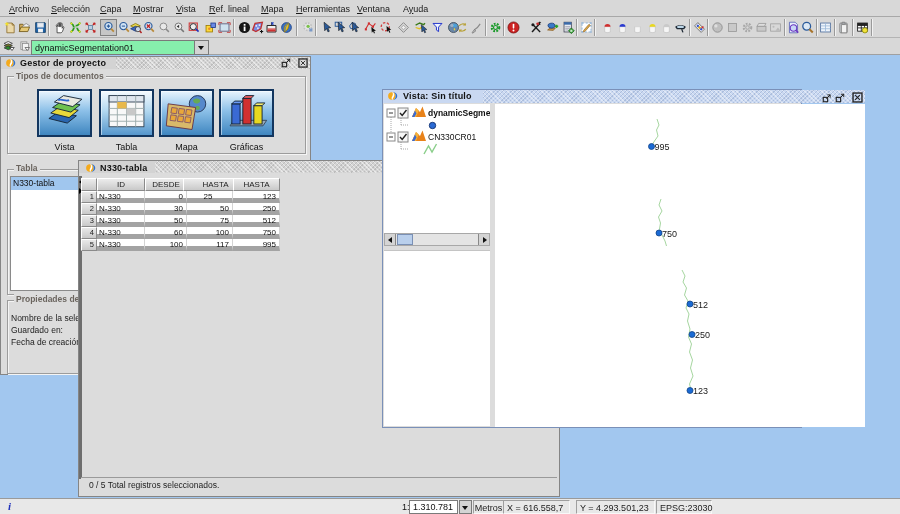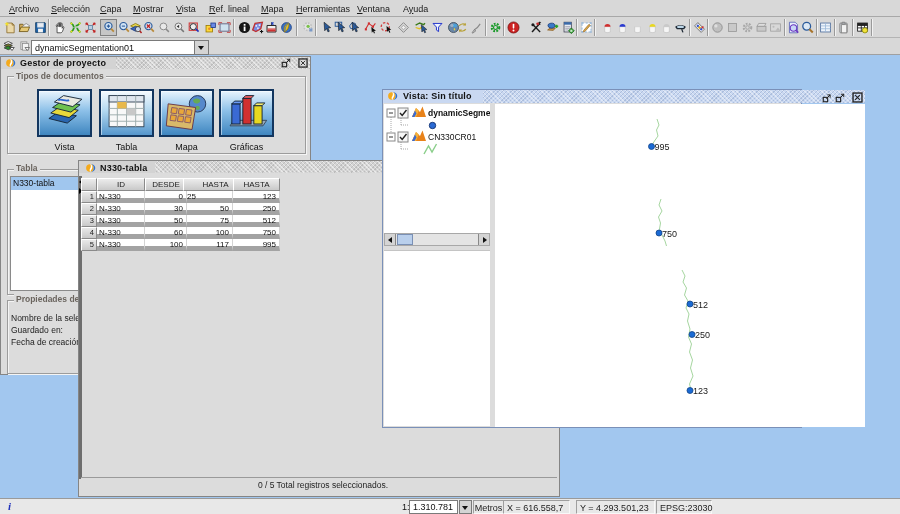--- a/index.html
+++ b/index.html
@@ -320,21 +320,21 @@
       <path d="M1.5 4.5L7 2l5.5 2.5L7 7z" fill="#f4f4f4" stroke="#333"></path>
       <path d="M1.5 7.5L7 5l5.5 2.5L7 10z" fill="#7a7a2a" stroke="#333"></path>
       <path d="M1.5 10.5L7 8l5.5 2.5L7 13z" fill="#2a8a2a" stroke="#333"></path>
       <path d="M9 10h6l-3 4z" fill="#fff" stroke="#333"></path>
     </svg>
 <svg class="abs" style="left:19px;top:2px" width="12" height="12" viewBox="0 0 16 16">
       <rect x="2.5" y="2.5" width="8" height="10" fill="#e4e4e4" stroke="#888"></rect>
       <rect x="4.5" y="4.5" width="8" height="9" fill="#f4f4f4" stroke="#888"></rect>
       <path d="M8 10h6l-3 4z" fill="#fff" stroke="#555"></path>
     </svg>
-<div class="abs" style="left:31px;top:2px;width:178px;height:15px;border:1px solid #7a7a7a;background:#ffffff">
+<div class="abs" style="left:31px;top:2px;width:178px;height:15px;border:1px solid #7a7a7a;background:#86efac">
       <div class="abs" style="left:3px;top:2px;font-size:9px;color:#111">dynamicSegmentation01</div>
       <div class="abs" style="right:0;top:0;width:14px;height:13px;background:#d4d4d4;border-left:1px solid #7a7a7a">
         <div class="abs" style="left:3px;top:5px;width:0;height:0;border:3.5px solid transparent;border-top:4.5px solid #111"></div>
       </div>
     </div>
 </div>
 <div class="abs" style="left:0;top:55px;width:900px;height:443px;background:#a2c7ef;overflow:hidden">
 <div class="win" style="left:0;top:1px;width:311px;height:319px;z-index:1">
 <div class="abs tex-gray" style="left:0;top:0;width:309px;height:12px"></div>
 <div class="abs" style="left:0;top:0;width:115px;height:12px;background:#d3d3d3"></div>
@@ -421,21 +421,21 @@
       </div>
 <div class="abs" style="left:0;top:17px;width:480px;height:300px">
 <div class="hdrc" style="left:2px;width:16px"></div>
 <div class="hdrc" style="left:18px;width:48px">ID</div>
 <div class="hdrc" style="left:66px;width:42px">DESDE</div>
 <div class="hdrc" style="left:104px;width:65px">HASTA</div>
 <div class="hdrc" style="left:154px;width:47px">HASTA</div>
 <div class="rowh" style="left:2px;top:13px;width:16px;height:12px;line-height:10px">1</div>
 <div class="tcell" style="left:18px;top:13px;width:48px;height:12px;line-height:11px;padding-left:2px">N-330</div>
 <div class="tcell" style="left:66px;top:13px;width:42px;height:12px;line-height:11px;text-align:right;padding-right:3px">0</div>
-<div class="tcell" style="left:108px;top:13px;width:46px;height:12px;line-height:11px;text-align:left;padding-right:3px">25</div>
+<div class="tcell" style="left:108px;top:13px;width:46px;height:12px;line-height:11px;text-align:center;padding-right:3px">25</div>
 <div class="tcell" style="left:154px;top:13px;width:47px;height:12px;line-height:11px;text-align:right;padding-right:3px">123</div>
 <div class="rowh" style="left:2px;top:25px;width:16px;height:12px;line-height:10px">2</div>
 <div class="tcell" style="left:18px;top:25px;width:48px;height:12px;line-height:11px;padding-left:2px">N-330</div>
 <div class="tcell" style="left:66px;top:25px;width:42px;height:12px;line-height:11px;text-align:right;padding-right:3px">30</div>
 <div class="tcell" style="left:108px;top:25px;width:46px;height:12px;line-height:11px;text-align:right;padding-right:3px">50</div>
 <div class="tcell" style="left:154px;top:25px;width:47px;height:12px;line-height:11px;text-align:right;padding-right:3px">250</div>
 <div class="rowh" style="left:2px;top:37px;width:16px;height:12px;line-height:10px">3</div>
 <div class="tcell" style="left:18px;top:37px;width:48px;height:12px;line-height:11px;padding-left:2px">N-330</div>
 <div class="tcell" style="left:66px;top:37px;width:42px;height:12px;line-height:11px;text-align:right;padding-right:3px">50</div>
 <div class="tcell" style="left:108px;top:37px;width:46px;height:12px;line-height:11px;text-align:right;padding-right:3px">75</div>
@@ -444,21 +444,21 @@
 <div class="tcell" style="left:18px;top:49px;width:48px;height:12px;line-height:11px;padding-left:2px">N-330</div>
 <div class="tcell" style="left:66px;top:49px;width:42px;height:12px;line-height:11px;text-align:right;padding-right:3px">60</div>
 <div class="tcell" style="left:108px;top:49px;width:46px;height:12px;line-height:11px;text-align:right;padding-right:3px">100</div>
 <div class="tcell" style="left:154px;top:49px;width:47px;height:12px;line-height:11px;text-align:right;padding-right:3px">750</div>
 <div class="rowh" style="left:2px;top:61px;width:16px;height:12px;line-height:10px">5</div>
 <div class="tcell" style="left:18px;top:61px;width:48px;height:12px;line-height:11px;padding-left:2px">N-330</div>
 <div class="tcell" style="left:66px;top:61px;width:42px;height:12px;line-height:11px;text-align:right;padding-right:3px">100</div>
 <div class="tcell" style="left:108px;top:61px;width:46px;height:12px;line-height:11px;text-align:right;padding-right:3px">117</div>
 <div class="tcell" style="left:154px;top:61px;width:47px;height:12px;line-height:11px;text-align:right;padding-right:3px">995</div>
 </div>
-<div class="abs" style="left:2px;bottom:2px;width:476px;height:17px;border-top:1px solid #9a9a9a;background:#dcdcdc;text-align:center;font-size:8.5px;color:#222;line-height:15px;padding-left:8px">0 / 5 Total registros seleccionados.</div>
+<div class="abs" style="left:2px;bottom:2px;width:476px;height:17px;border-top:1px solid #9a9a9a;background:#dcdcdc;text-align:left;font-size:8.5px;color:#222;line-height:15px;padding-left:8px">0 / 5 Total registros seleccionados.</div>
 </div>
 <div class="win" style="left:382px;top:34px;width:420px;height:339px;border-color:#7a90b8;z-index:9">
 <div class="abs tex-blue" style="left:0;top:0;width:482px;height:13px"></div>
 <div class="abs" style="left:0;top:0;width:100px;height:13px;background:#c9d8f1"></div>
 <svg class="abs" style="left:5px;top:1px" width="10" height="10" viewBox="0 0 16 16">
         <circle cx="6.2" cy="8" r="6" fill="#f4aa1c"></circle>
         <path d="M7 1.2a7 7 0 0 1 0 13.6C12 14 14.8 11.4 14.8 8S12 2 7 1.2z" fill="#2f72d2"></path>
         <path d="M6.6 1.2c3.4 2 4.3 4.6 3.2 7-1 2.3-2.9 4.3-2.7 6.4-2.1-2.2-1.4-4.3-.1-6.6C8.2 5.8 8 3.4 6.6 1.2z" fill="#fff"></path>
       </svg>
 <div class="abs ttl" style="left:20px;top:1px">Vista: Sin título</div>

